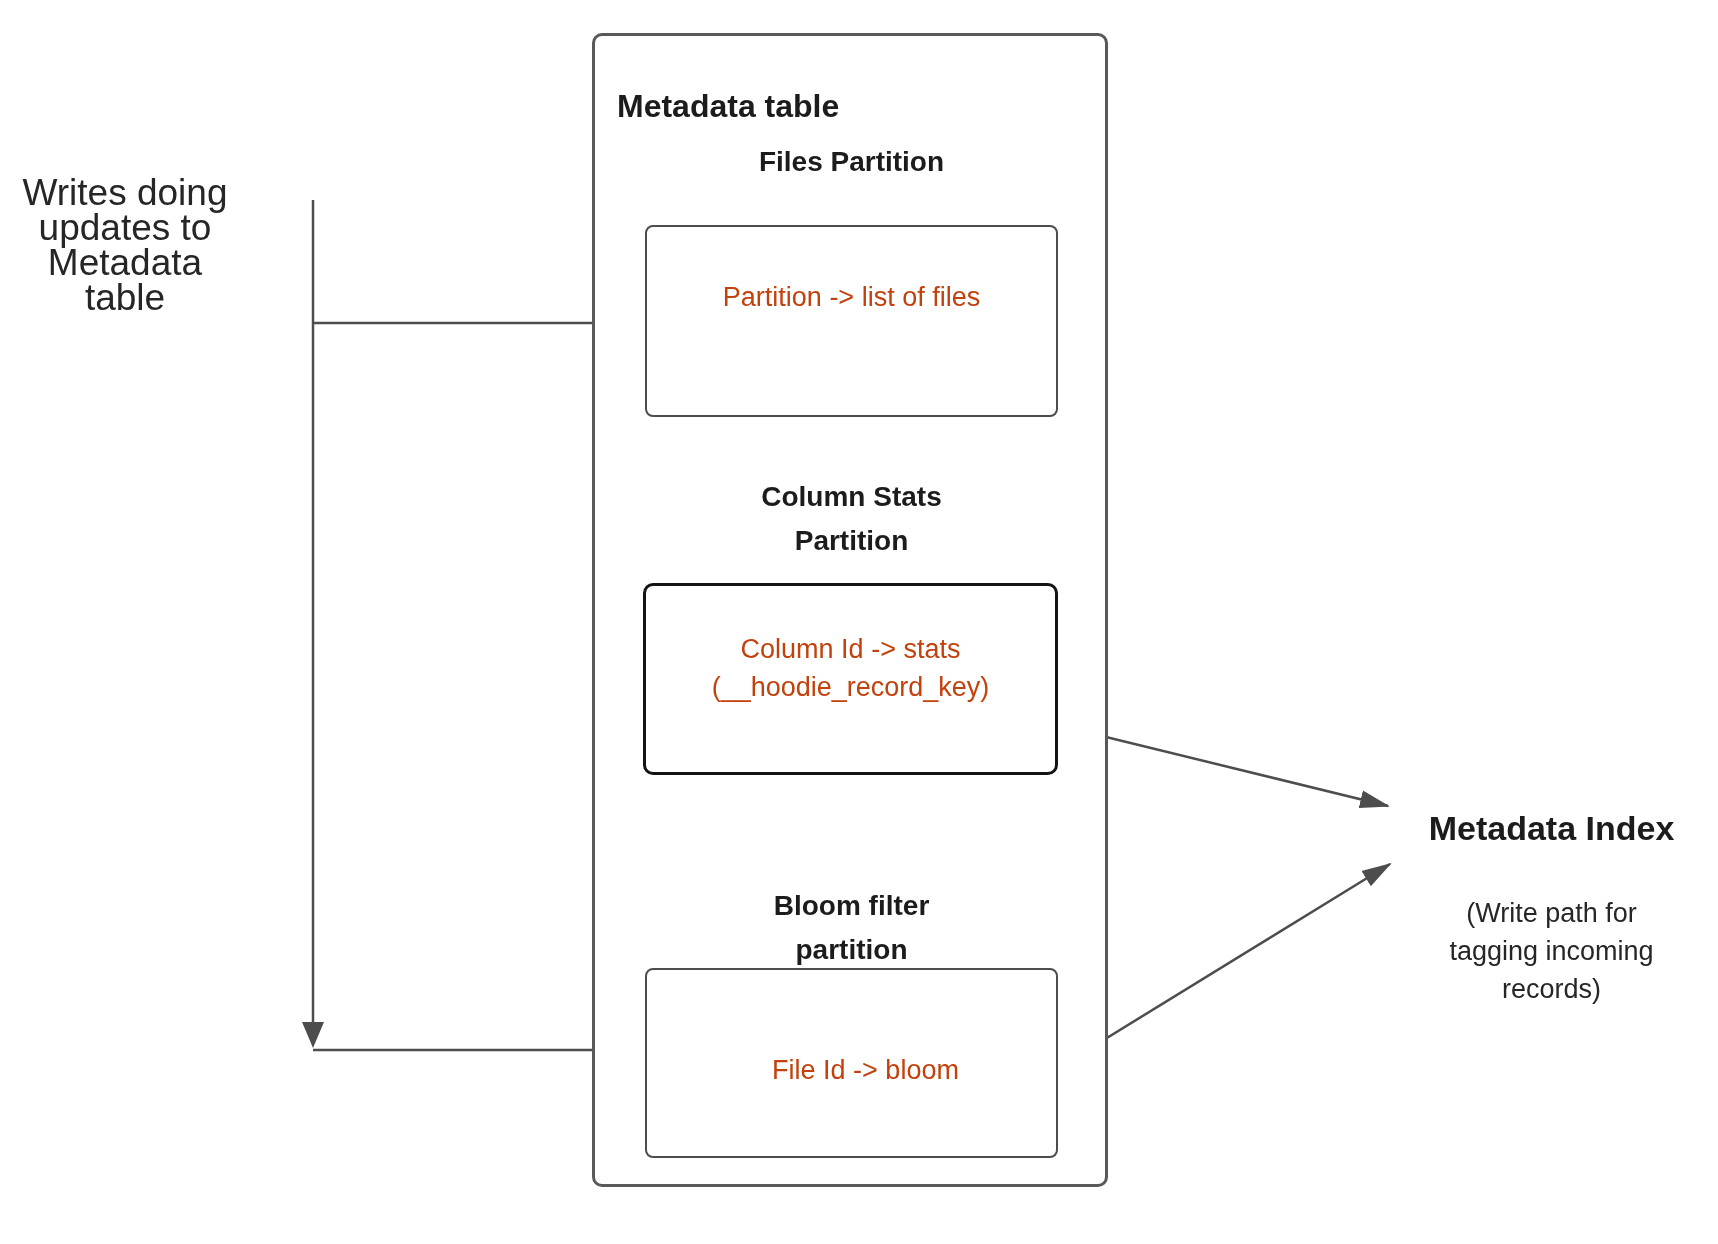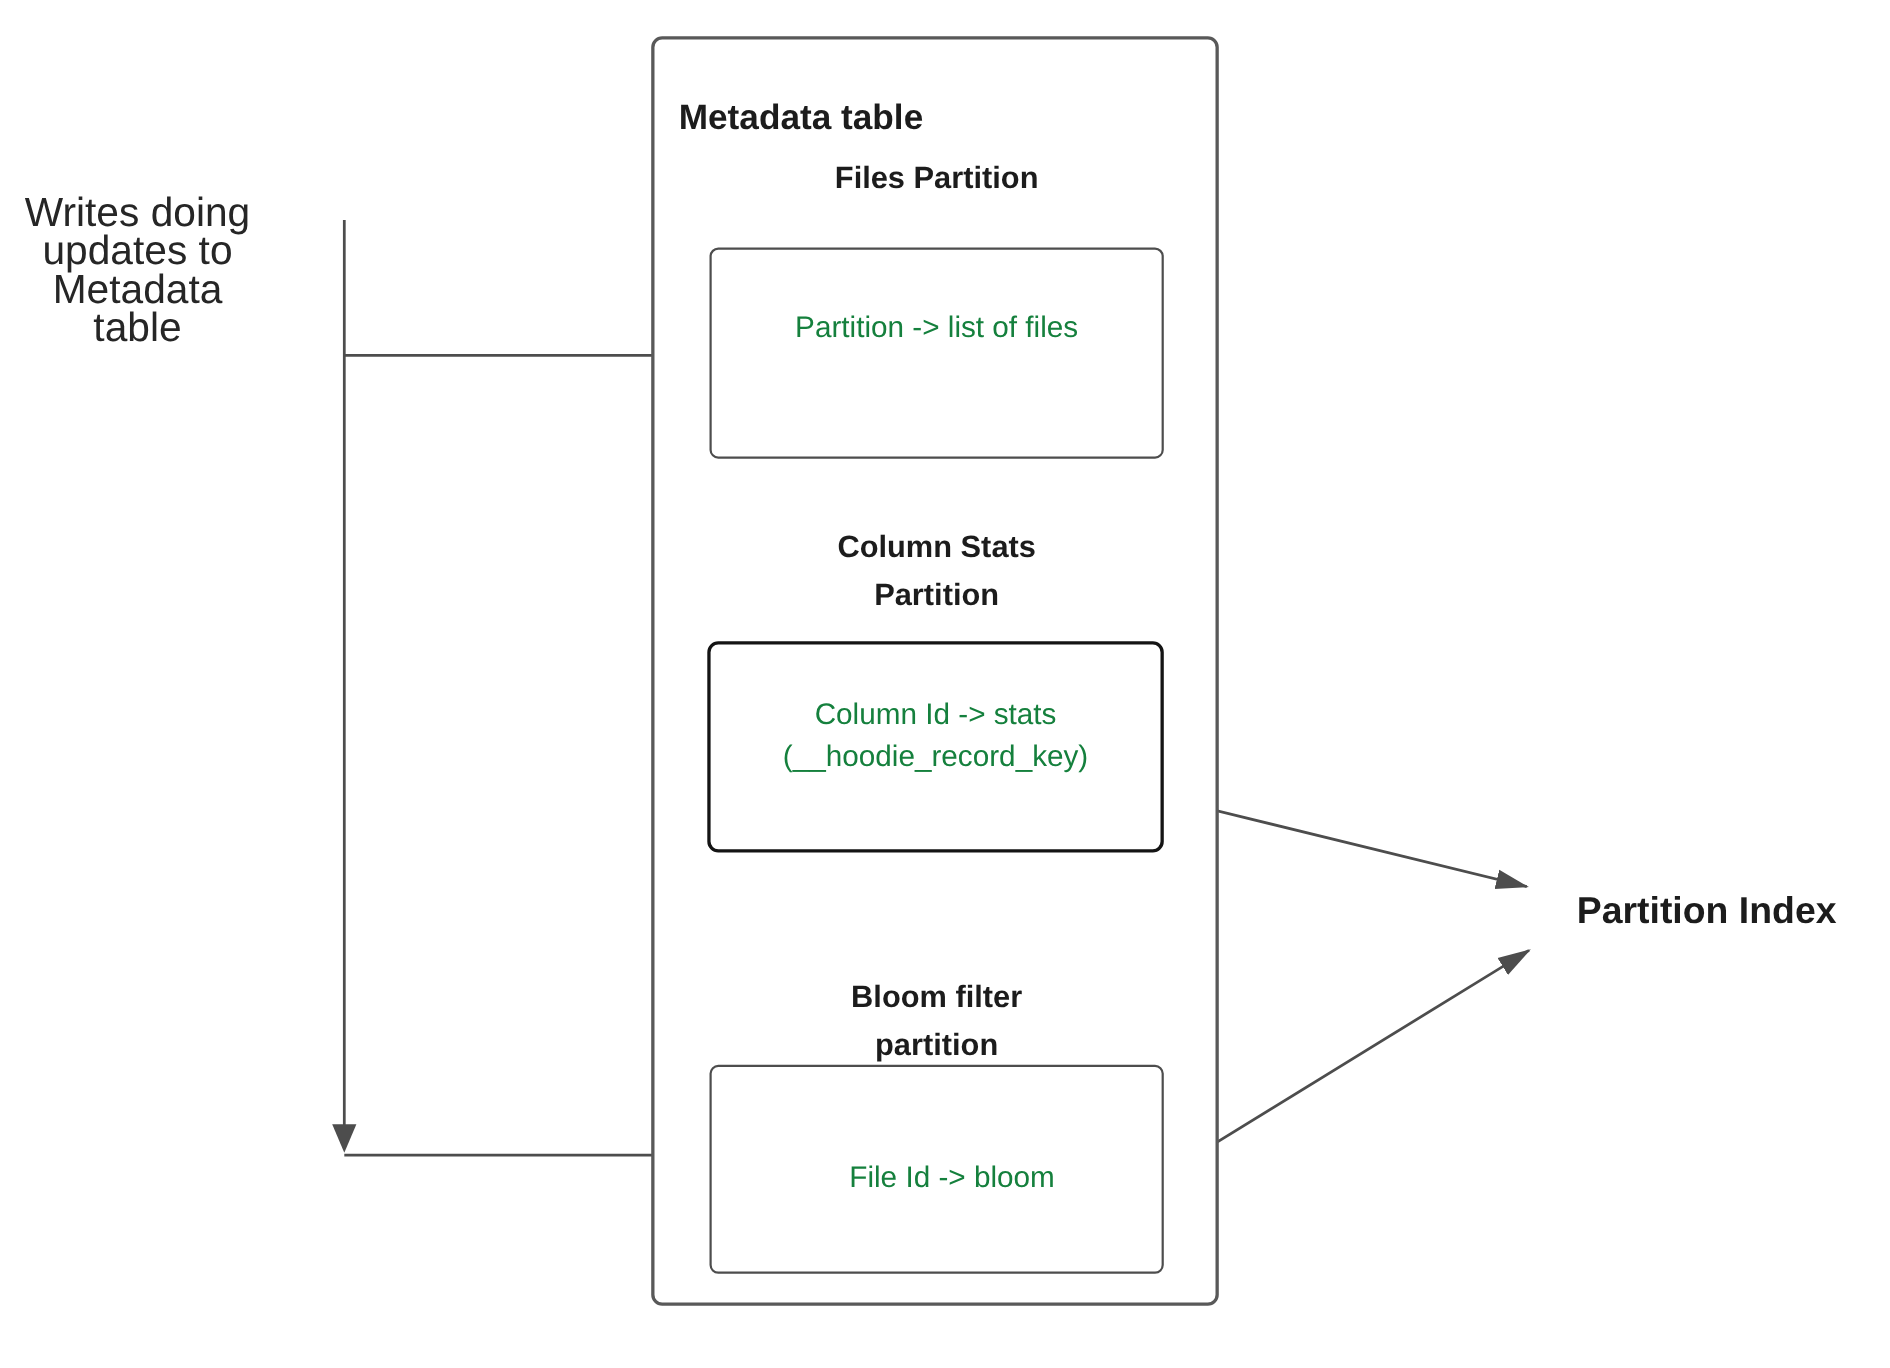--- a/index.html
+++ b/index.html
@@ -44,21 +44,21 @@
     left: 645px; width: 413px; height: 192px;
     border: 2.5px solid #4d4d4d;
     border-radius: 8px;
     box-sizing: border-box;
     background: #ffffff;
     display: flex;
     align-items: center;
     justify-content: center;
     font-size: 27px;
     line-height: 38px;
-    color: #15803d;
+    color: #c2410c;
   }
   .files-box { top: 225px; padding-bottom: 48px; }
   .stats-box {
     left: 643px; top: 583px; width: 415px;
     border: 3.5px solid #141414;
     border-radius: 10px;
     padding-bottom: 22px;
   }
   .bloom-box { top: 968px; height: 190px; padding-top: 14px; padding-left: 28px; }
 
@@ -129,15 +129,18 @@
     <span class="pre center">Column Id  -&gt; stats
 (__hoodie_record_key)</span>
   </div>
 
   <div class="abs section-heading heading-bloom pre center">Bloom filter
 partition</div>
   <div class="abs inner-box bloom-box">
     <span class="pre center">File Id -&gt; bloom</span>
   </div>
 
-  <div class="abs index-title center">Partition Index</div>
+  <div class="abs index-title center">Metadata Index</div>
+  <div class="abs index-subtitle pre center">(Write path for
+tagging incoming
+records)</div>
 
 </div>
 
 </body></html>

